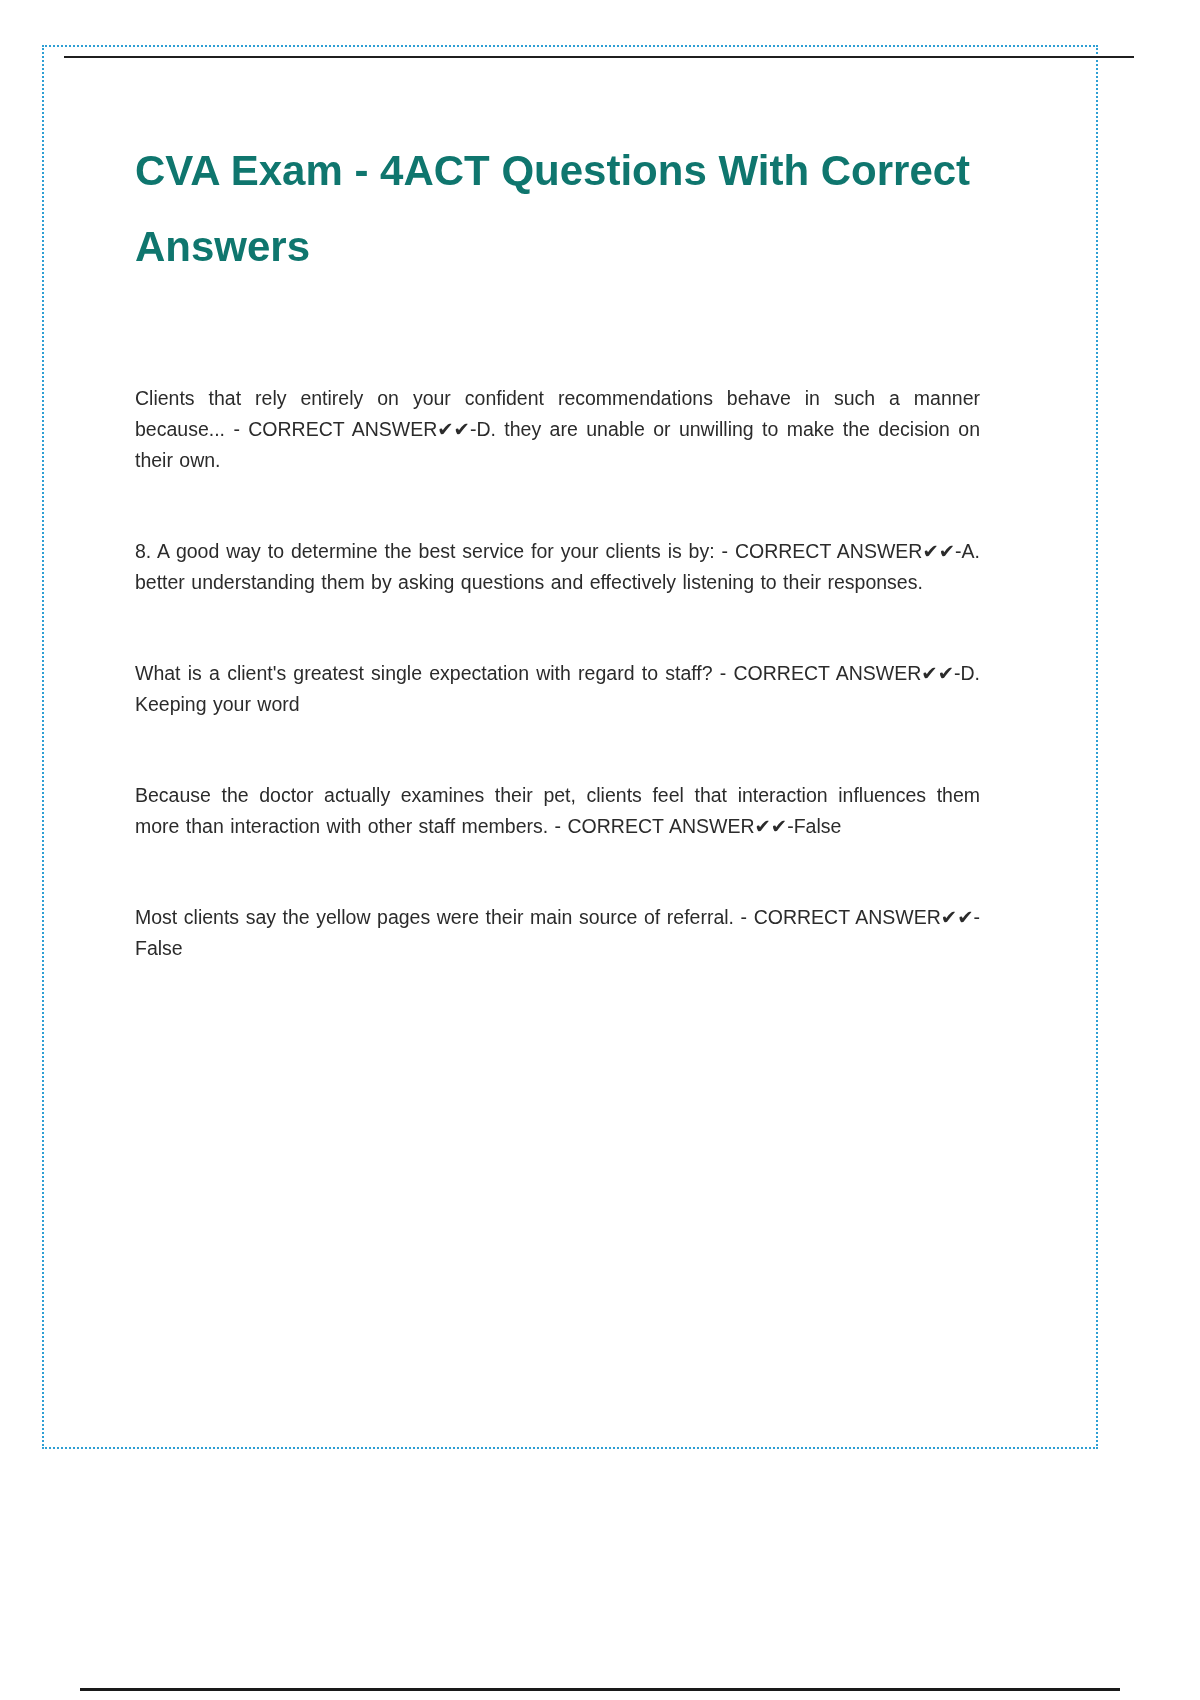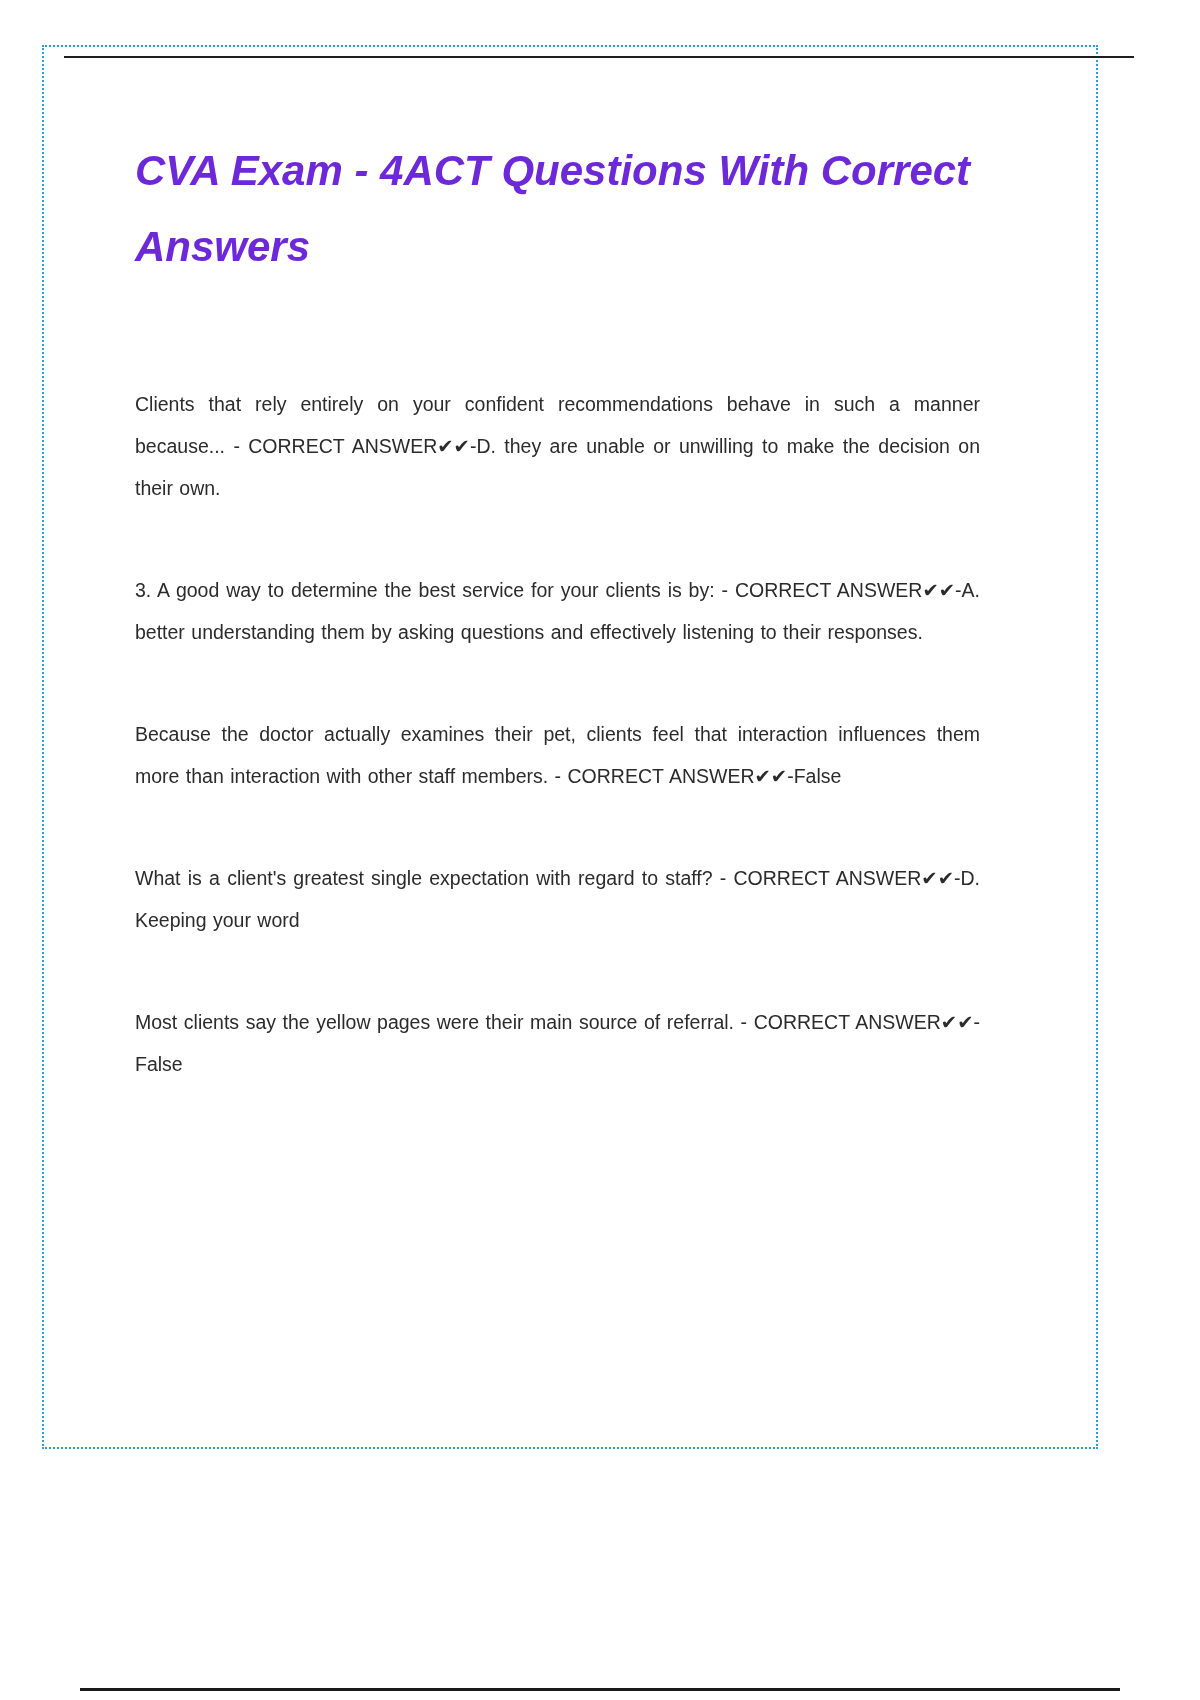--- a/index.html
+++ b/index.html
@@ -46,44 +46,43 @@
     left: 135px;
     top: 133px;
     width: 845px;
   }
 
   .doc-title {
     width: 905px;
     font-size: 42px;
     line-height: 76px;
     font-weight: 600;
-    color: #6d28d9;
+    color: #0f766e;
     letter-spacing: 0px;
     margin-bottom: 98px;
-    font-style: italic;
   }
 
   .para {
     font-size: 19.5px;
-    line-height: 42px;
+    line-height: 31px;
     color: #2b2b2b;
     text-align: justify;
     margin-bottom: 60px;
     word-spacing: 1px;
     margin-top: 12px;
   }
 </style>
 </head>
 <body>
 
 <div class="page-frame"></div>
 <div class="top-rule"></div>
 <div class="bottom-rule"></div>
 
 <div class="content">
   <h1 class="doc-title">CVA Exam - 4ACT Questions With Correct Answers</h1>
 
   <p class="para">Clients that rely entirely on your confident recommendations behave in such a manner because... - CORRECT ANSWER✔✔-D. they are unable or unwilling to make the decision on their own.</p>
-  <p class="para">3. A good way to determine the best service for your clients is by: - CORRECT ANSWER✔✔-A. better understanding them by asking questions and effectively listening to their responses.</p>
+  <p class="para">8. A good way to determine the best service for your clients is by: - CORRECT ANSWER✔✔-A. better understanding them by asking questions and effectively listening to their responses.</p>
+  <p class="para">What is a client's greatest single expectation with regard to staff? - CORRECT ANSWER✔✔-D. Keeping your word</p>
   <p class="para">Because the doctor actually examines their pet, clients feel that interaction influences them more than interaction with other staff members. - CORRECT ANSWER✔✔-False</p>
-  <p class="para">What is a client's greatest single expectation with regard to staff? - CORRECT ANSWER✔✔-D. Keeping your word</p>
   <p class="para">Most clients say the yellow pages were their main source of referral. - CORRECT ANSWER✔✔-False</p>
 </div>
 
 </body></html>

